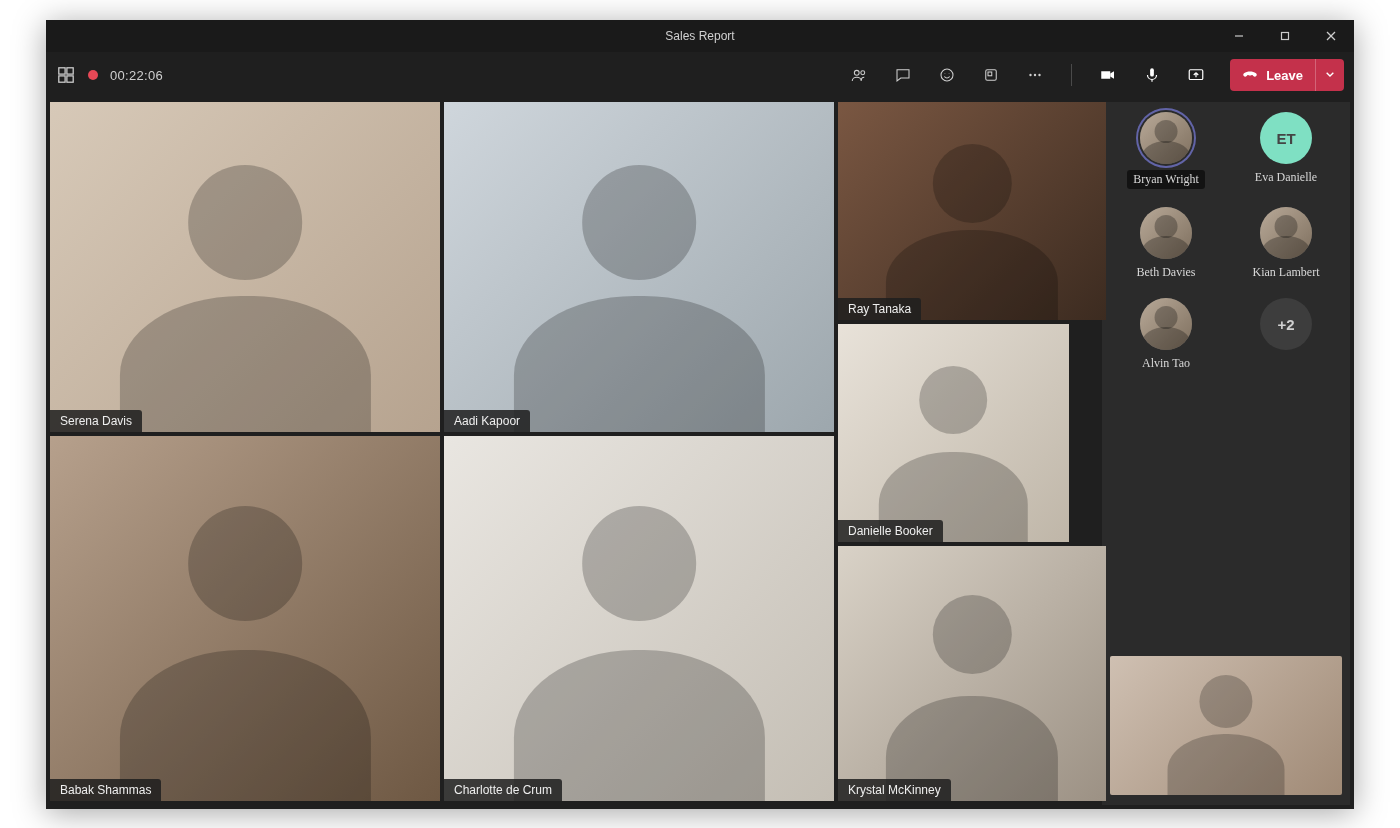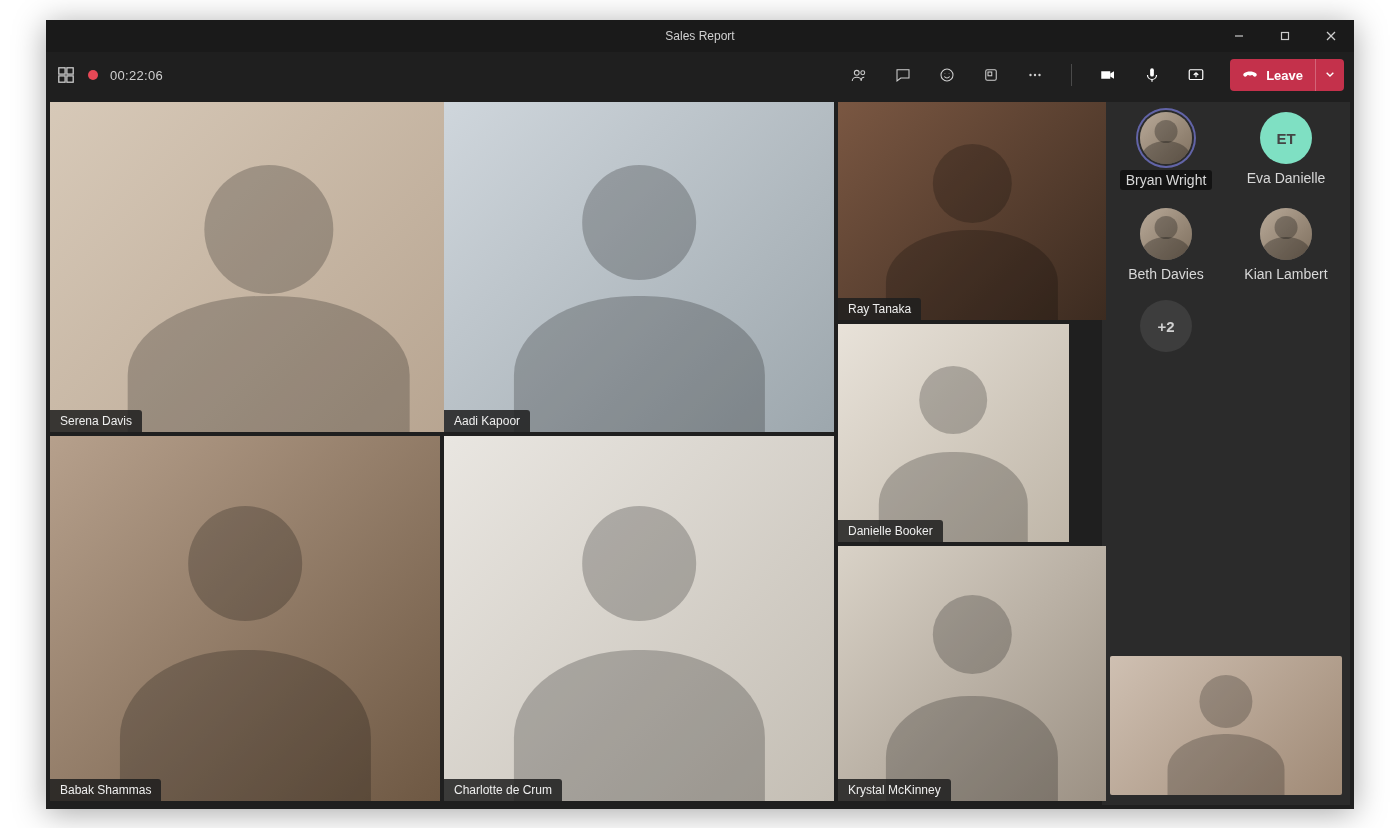--- a/index.html
+++ b/index.html
@@ -28,25 +28,25 @@
   .name-tag{position:absolute;left:0;bottom:0;background:rgba(30,30,30,.85);color:#eee;font-size:12px;padding:4px 10px;border-top-right-radius:3px;}
   .side-panel{width:232px;background:#2b2b2b;display:flex;flex-direction:column;gap:8px;padding:10px 8px;}
   .avatar-grid{display:grid;grid-template-columns:1fr 1fr;gap:18px 8px;}
   .avatar-cell{display:flex;flex-direction:column;align-items:center;gap:6px;}
   .avatar{width:52px;height:52px;border-radius:50%;background:#555;display:flex;align-items:center;justify-content:center;font-size:15px;font-weight:600;color:#444;}
   .avatar.ring{box-shadow:0 0 0 2px #2b2b2b,0 0 0 4px #6264a7;}
   .avatar.initials{background:#dcd3e8;}
   .avatar.initials.et{background:#7fe0c3;}
   .avatar.initials.df{background:#f5e2c8;}
   .avatar.more{background:#3d3d3d;color:#d0d0d0;}
-  .avatar-label{font-size:14px;color:#d8d8d8;text-align:right;white-space:nowrap;}
+  .avatar-label{font-size:12px;color:#d8d8d8;text-align:right;white-space:nowrap;font-family:Liberation Serif, serif;}
   .avatar-label.pill{background:rgba(0,0,0,.55);padding:2px 6px;border-radius:3px;}
   .self-view{height:139px;background:#555;border-radius:2px;margin-top:auto;}
   
-  .bg-a{background:linear-gradient(135deg,#d7c9b8,#b6a38f);padding-left:48px;}
+  .bg-a{background:linear-gradient(135deg,#d7c9b8,#b6a38f);}
   .bg-b{background:linear-gradient(135deg,#cfd6dc,#9da7ad);}
   .bg-c{background:linear-gradient(135deg,#7a5742,#3c2b20);}
   .bg-d{background:linear-gradient(135deg,#e8e2d9,#bfb6a8);}
   .bg-e{background:linear-gradient(135deg,#b6a08c,#6e5843);}
   .bg-f{background:linear-gradient(135deg,#e9e6e1,#c4beb4);}
   .bg-g{background:linear-gradient(135deg,#d9d2c7,#9c9184);}
   .bg-self{background:linear-gradient(135deg,#cfc0b2,#a08a76);}
   
   .silhouette{position:absolute;left:50%;bottom:0;transform:translateX(-50%);width:70%;height:86%;}
   .silhouette .head{position:absolute;left:50%;top:6%;transform:translateX(-50%);width:42%;aspect-ratio:1/1;border-radius:50%;background:rgba(0,0,0,.22);}
@@ -262,20 +262,26 @@
           </div>
 
 
           <div class="avatar-cell">
             <div class="avatar">
                 <div class="mini-sil"></div>
               </div>
             <div class="avatar-label">Kian Lambert</div>
           </div>
 
+          <div class="avatar-cell">
+            <div class="avatar">
+                <div class="mini-sil"></div>
+              </div>
+            <div class="avatar-label">Alvin Tao</div>
+          </div>
 
           <div class="avatar-cell">
             <div class="avatar more">+2</div>
             <div class="avatar-label"></div>
           </div>
         </div>
 
         <div class="self-view bg-self" style="position:relative;overflow:hidden;">
           <div class="silhouette" style="width:55%;height:92%">
               <div class="head"></div>

